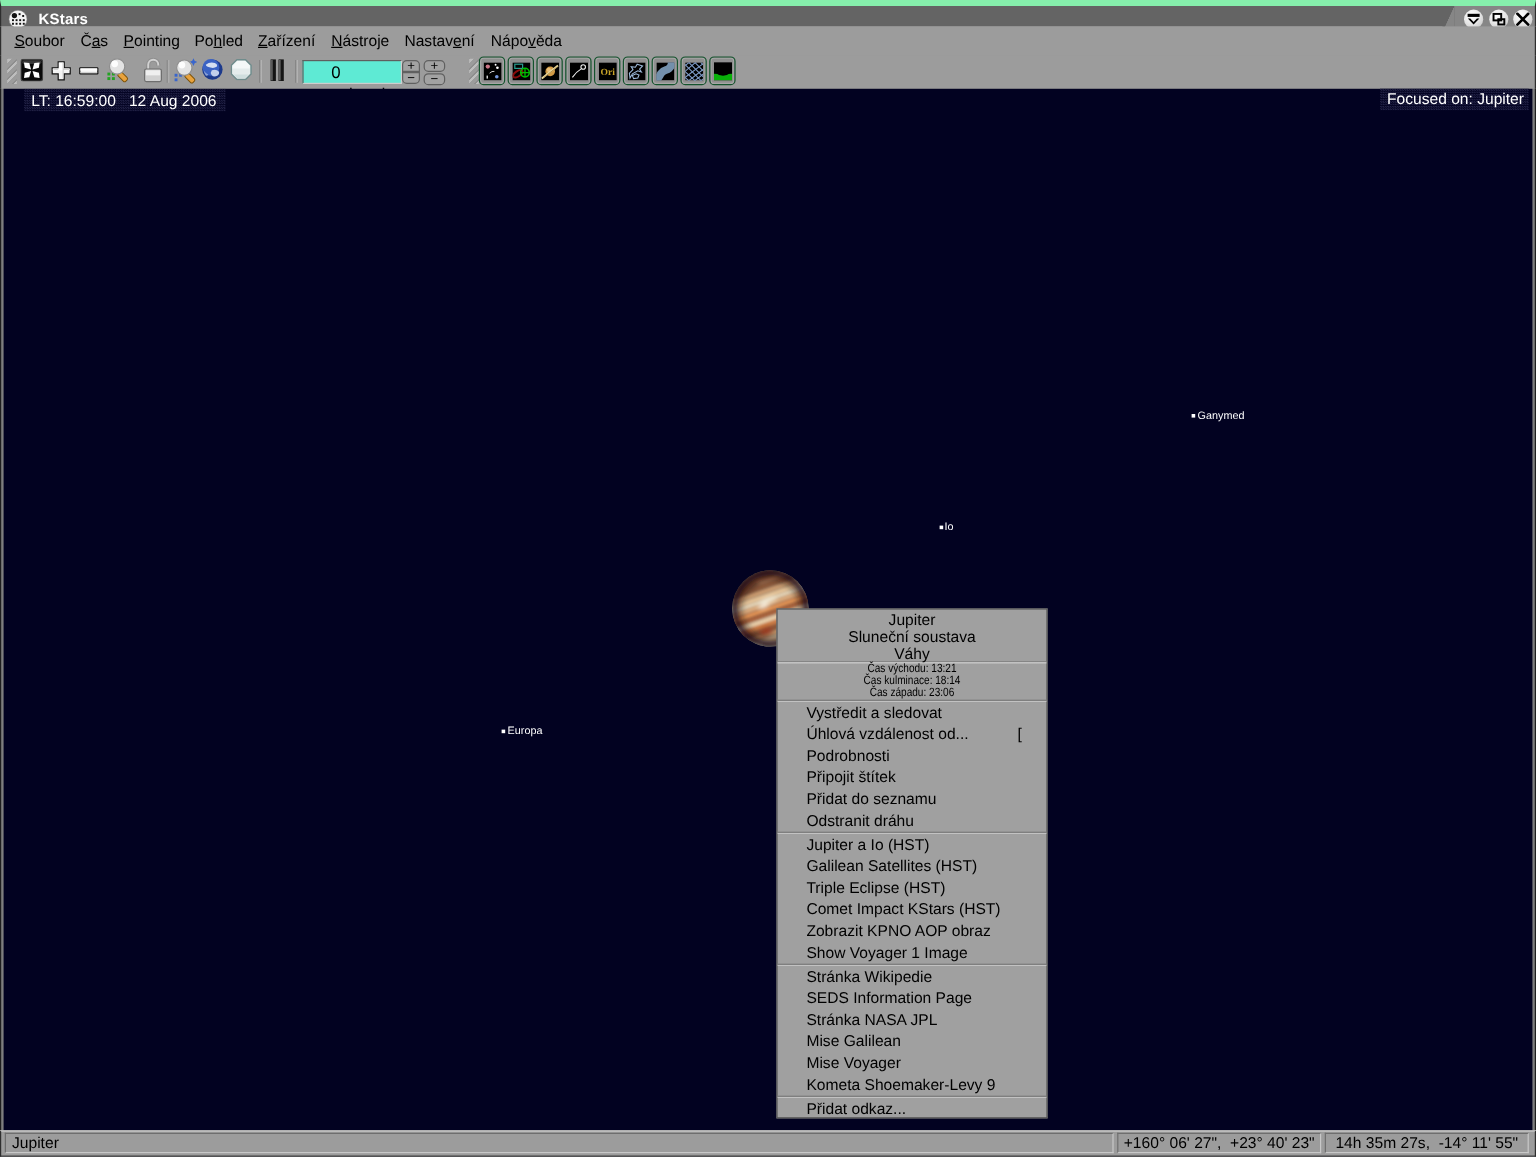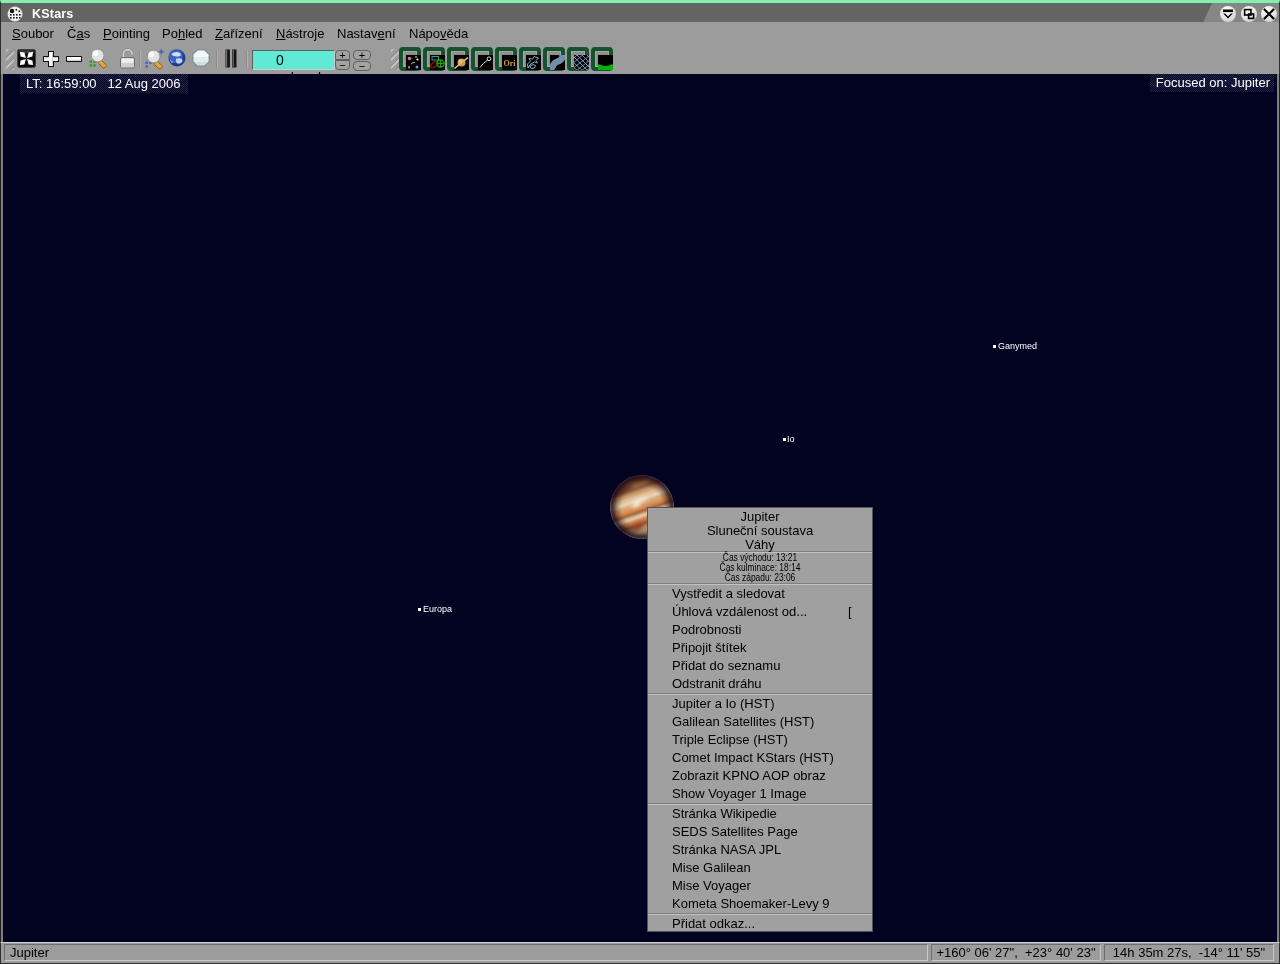--- a/index.html
+++ b/index.html
@@ -1,28 +1,28 @@
 <!DOCTYPE html>
 <html><head><meta charset="utf-8"><style>
 *{margin:0;padding:0;box-sizing:border-box}
 html,body{width:1280px;height:964px;overflow:hidden}
 body{font-family:"Liberation Sans",sans-serif;background:#9c9c9c}
 #app{position:relative;width:1280px;height:964px}
-#titlebar{position:absolute;left:0;top:0;width:1280px;height:22px;background:#646464;border-top:3px solid #86efac;border-left:1px solid #2e2e2e;border-right:1px solid #2e2e2e}
+#titlebar{position:absolute;left:0;top:0;width:1280px;height:22px;background:#646464;border-top:5px solid #86efac;border-left:1px solid #2e2e2e;border-right:1px solid #2e2e2e}
 #titlebar .rightcap{position:absolute;right:0;top:0;height:22px;width:67px;background:#868686}
 #titlebar .diag{position:absolute;right:67px;top:0;height:22px;width:10px;background:linear-gradient(to right bottom,#646464 49%,#868686 51%)}
 #ttext{position:absolute;left:31px;top:4px;color:#fff;font-size:12.5px;font-weight:bold;letter-spacing:0.2px}
 .tbtn{position:absolute;top:3px;width:16px;height:16px;border-radius:50%;background:radial-gradient(circle at 40% 30%,#ffffff 0%,#e8e8e8 45%,#bdbdbd 100%)}
 .tbtn svg{position:absolute;left:0;top:0}
 #menubar{position:absolute;left:0;top:22px;width:1280px;height:24px;background:#9c9c9c;color:#000;font-size:13px;border-left:1px solid #2e2e2e;border-right:1px solid #2e2e2e}
 #menubar span{position:absolute;top:4px}
 #toolbar{position:absolute;left:0;top:46px;width:1280px;height:28px;background:#9c9c9c;border-left:1px solid #2e2e2e;border-right:1px solid #2e2e2e}
 .grip{position:absolute;top:3px;width:8px;height:21px;background:repeating-linear-gradient(315deg,#bdbdbd 0 2px,#8e8e8e 2px 3px,#9c9c9c 3px 6px)}
 .tsep{position:absolute;top:4px;width:2px;height:19px;background:linear-gradient(to right,#777,#c4c4c4)}
-.vbtn{position:absolute;top:1px;width:22px;height:24px;border:4px solid #14532d;border-radius:4px;background:#8f8f8f;box-shadow:inset 0 0 0 1px #a6a6a6}
+.vbtn{position:absolute;top:1px;width:22px;height:24px;border:1px solid #14532d;border-radius:4px;background:#8f8f8f;box-shadow:inset 0 0 0 1px #a6a6a6}
 .vbtn svg{position:absolute;left:3px;top:4px}
 .ticon{position:absolute}
 #stepfield{position:absolute;left:251px;top:4px;width:83px;height:20px;background:#5eead4;border-top:1px solid #5f5f5f;border-left:1px solid #5f5f5f;border-bottom:1px solid #cecece;border-right:1px solid #cecece;color:#000;font-size:14px;line-height:18px;padding-left:23px}
 .spin{position:absolute;width:15px;height:10px;background:#a2a2a2;border:1px solid #606060;color:#000;font-size:11px;line-height:8px;text-align:center}
 #sky{position:absolute;left:3px;top:74px;width:1274px;height:868px;background:#020221;overflow:hidden}
 #skyframe{position:absolute;left:0;top:73px;width:1280px;height:869px;background:#7e7e7e;border-left:1px solid #1e1e1e;border-right:1px solid #1e1e1e}
 .ibox{position:absolute;color:#fff;font-size:13px;background:repeating-conic-gradient(#232347 0% 25%,#020221 0% 50%) 0 0/2px 2px}
 .mlabel{position:absolute;color:#fff;font-size:9px}
 .mdot{position:absolute;width:3px;height:3px;background:#fff}
 #popup{position:absolute;left:644px;top:433px;width:226px;height:425px;background:#a0a0a0;border:1px solid #545454;color:#000}
@@ -311,21 +311,21 @@
       <div class="item">Odstranit dráhu</div>
       <div class="psep"></div>
       <div class="item">Jupiter a Io (HST)</div>
       <div class="item">Galilean Satellites (HST)</div>
       <div class="item">Triple Eclipse (HST)</div>
       <div class="item">Comet Impact KStars (HST)</div>
       <div class="item">Zobrazit KPNO AOP obraz</div>
       <div class="item">Show Voyager 1 Image</div>
       <div class="psep"></div>
       <div class="item">Stránka Wikipedie</div>
-      <div class="item">SEDS Satellites Page</div>
+      <div class="item">SEDS Information Page</div>
       <div class="item">Stránka NASA JPL</div>
       <div class="item">Mise Galilean</div>
       <div class="item">Mise Voyager</div>
       <div class="item">Kometa Shoemaker-Levy 9</div>
       <div class="psep"></div>
       <div class="item">Přidat odkaz...</div>
     </div>
   </div>
   <div id="statusbar">
     <div class="sfield" style="left:3px;width:924px;padding-left:5px">Jupiter</div>

